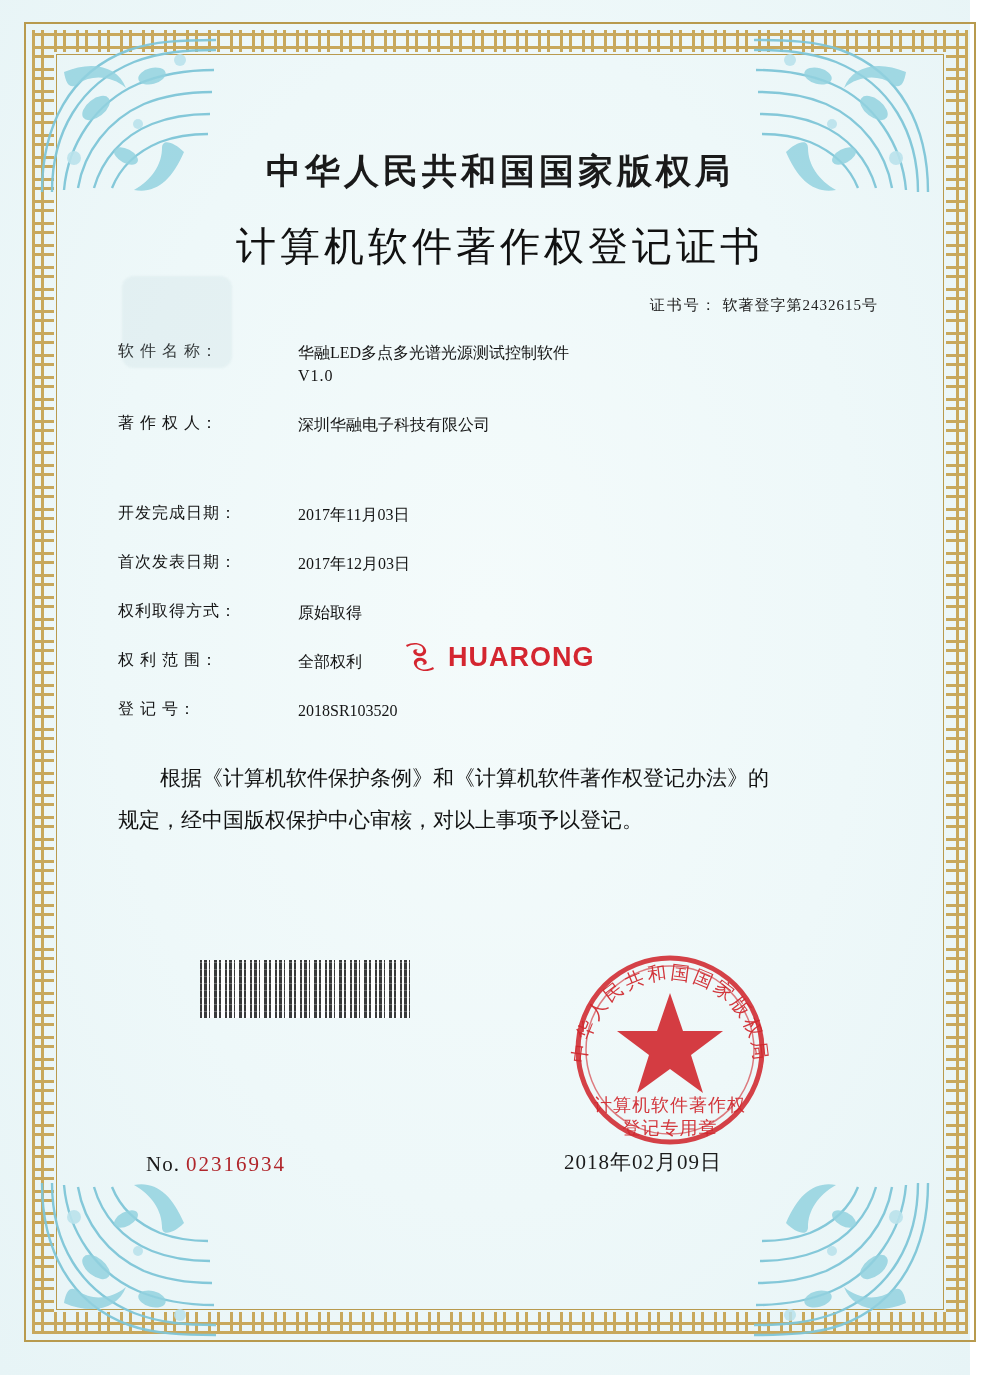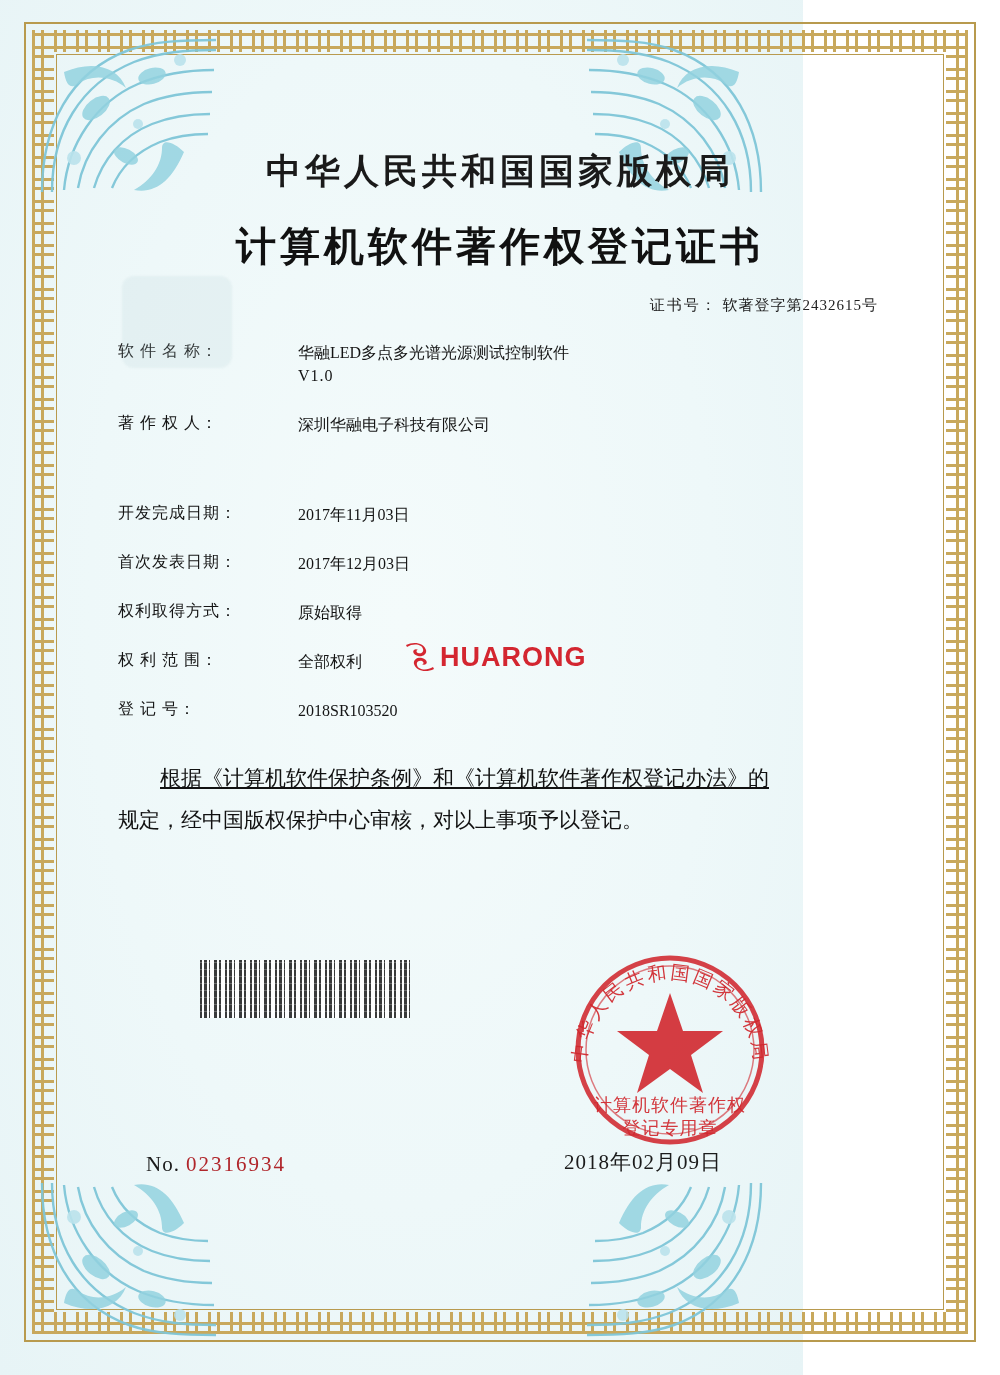--- a/index.html
+++ b/index.html
@@ -10,21 +10,21 @@
   body {
     width: 1000px;
     height: 1375px;
     font-family: "Liberation Serif", serif;
     overflow: hidden;
   }
 
   
   .page {
     position: relative;
-    width: 803px;
+    width: 970px;
     height: 1375px;
     background:
       radial-gradient(ellipse at 50% 45%, #f4fbfb 0%, #eef8f9 55%, #e7f4f6 100%);
   }
 
   
   .frame-outer {
     position: absolute;
     left: 24px; top: 22px;
     width: 952px; height: 1320px;
@@ -103,21 +103,21 @@
     font-size: 35px;
     font-weight: bold;
     letter-spacing: 4px;
     color: #1a1a1a;
     margin-top: 68px;
   }
   .title-main {
     text-align: center;
     font-family: "Liberation Serif", serif;
     font-size: 40px;
-    font-weight: bold;
+    font-weight: normal;
     letter-spacing: 4px;
     color: #111;
     margin-top: 24px;
   }
   .cert-no-row {
     margin-top: 22px;
     text-align: right;
     padding-right: 22px;
     font-size: 15px;
     color: #222;
@@ -158,29 +158,30 @@
   .field.tight { margin-bottom: 30px; }
 
   
   .statement {
     margin-top: 34px;
     padding: 0 16px 0 18px;
     font-size: 21px;
     line-height: 2.0;
     color: #111;
   }
-  .statement .indent { display: block; text-indent: 42px; text-decoration: underline; }
+  .statement .indent { display: block; text-indent: 42px; }
 
   
   .watermark {
     position: absolute;
     left: 300px;
     top: 560px;
     display: flex;
     align-items: center;
+    gap: 8px;
     opacity: .97;
   }
   .wm-mark {
     width: 40px; height: 34px;
   }
   .wm-text {
     font-family: "Liberation Sans", sans-serif;
     font-weight: bold;
     font-size: 27px;
     letter-spacing: 1px;

